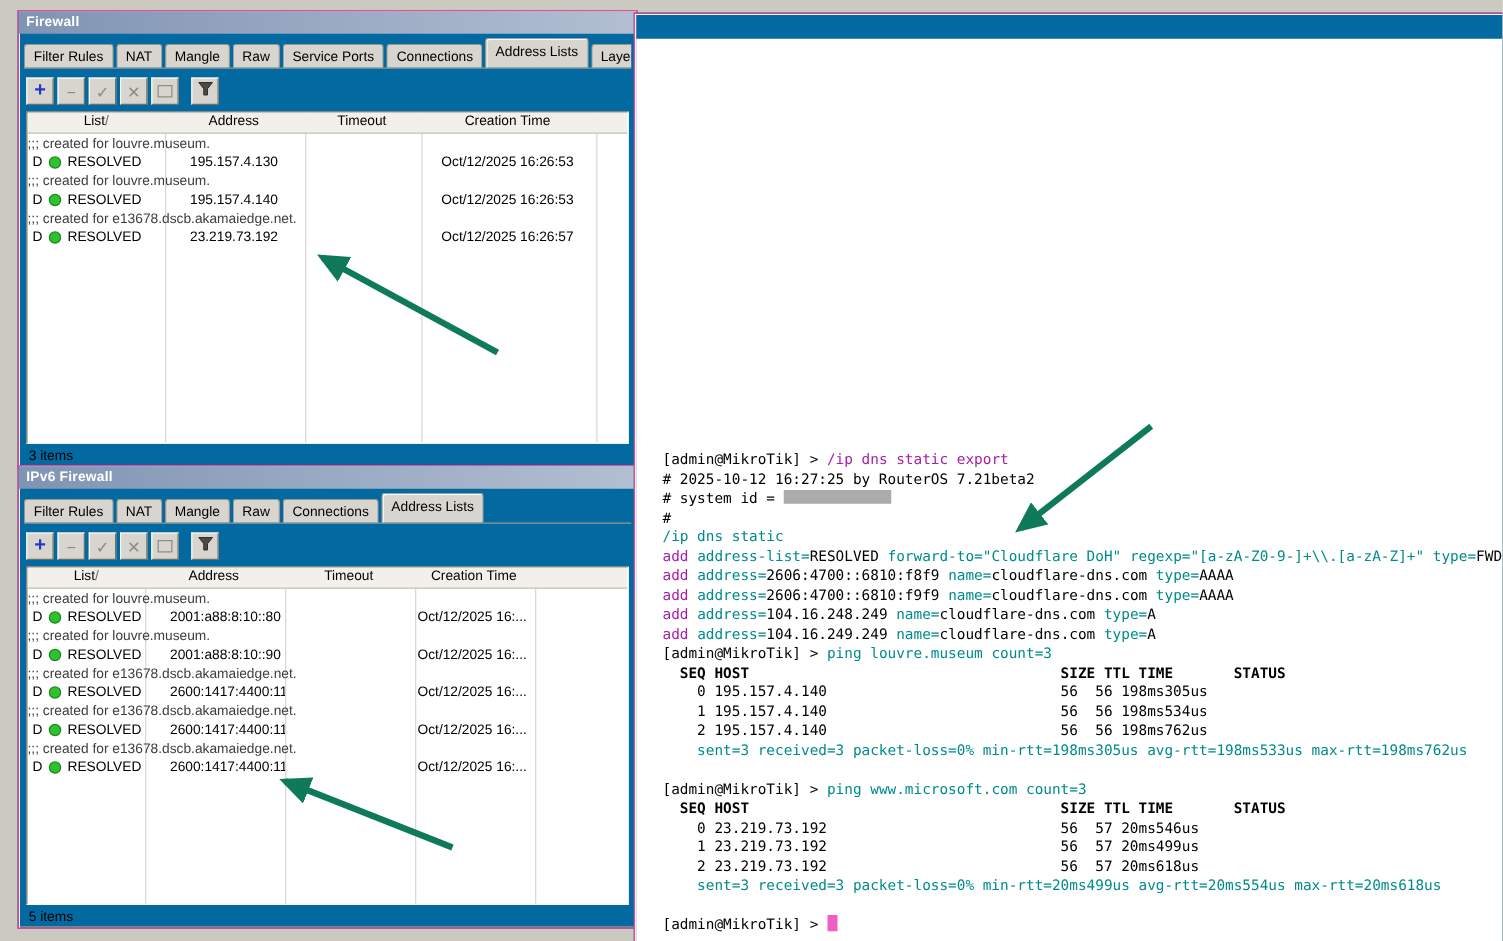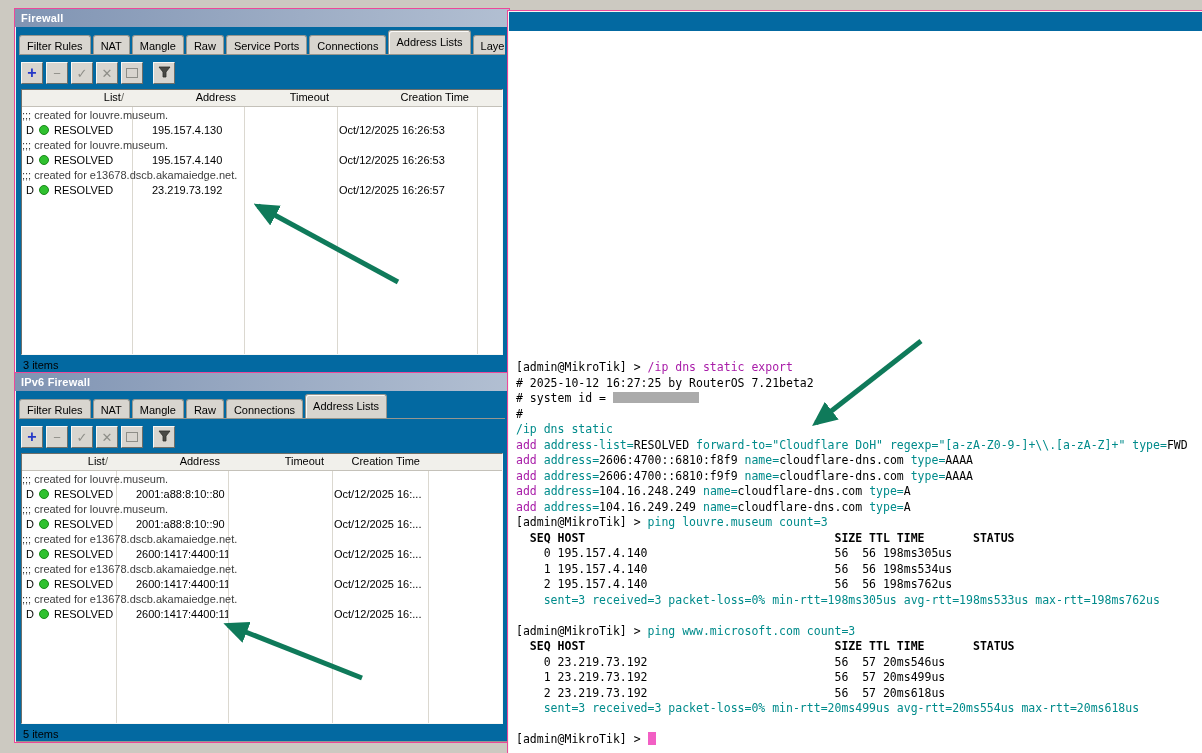--- a/index.html
+++ b/index.html
@@ -16,37 +16,37 @@
   .tab.active{top:0;height:20px;line-height:19px;box-shadow:inset 1px 1px 0 #fbfaf8;margin-bottom:-1px;z-index:2}
   .toolbar{display:flex;align-items:center;gap:3px;padding:7px 6px 0}
   .tbtn{width:22px;height:22px;box-sizing:border-box;display:flex;align-items:center;justify-content:center;background:#d8d5cf;border:1px solid;border-color:#f8f7f4 #6f6f69 #6f6f69 #f8f7f4;cursor:default}
   .glyph-plus{color:#2438c8;font-weight:bold;font-size:16px;line-height:1}
   .glyph-dis{color:#8e8e88;font-size:13px;line-height:1}
   .tbtn.filter{margin-left:7px}
   .comment-box{width:10px;height:8px;border:1px solid #8e8e88;background:#d8d5cf;display:inline-block}
   .listbox{position:absolute;left:6px;right:6px;top:80px;bottom:18px;background:#fff;border:1px solid;border-color:#6f6f69 #f8f7f4 #f8f7f4 #6f6f69;overflow:hidden}
   .vline{position:absolute;top:0;bottom:0;width:1px;background:#dbd8d0}
   .lheader{position:absolute;top:0;left:0;right:0;height:16px;background:#f1f0eb;border-bottom:1px solid #c4c1b9;display:flex;font-size:11px;color:#000;z-index:2}
-  .hcell{box-sizing:border-box;padding:1px 8px 0 6px;display:flex;justify-content:flex-end;white-space:nowrap;overflow:hidden;cursor:default}
+  .hcell{box-sizing:border-box;padding:1px 8px 0 6px;display:flex;justify-content:center;white-space:nowrap;overflow:hidden;cursor:default}
   .hcell.first{padding-left:8px}
   .hcell.fill{flex:1 1 auto}
   .sortmark{color:#6a6a64}
   .lrows{position:absolute;top:17px;left:0;right:0;z-index:1}
   .row{display:flex;align-items:center;height:15px;font-size:11px;color:#000;white-space:nowrap;cursor:default}
   .row.comment{padding-left:0;color:#3d3d3d}
   .cell{box-sizing:border-box;overflow:hidden;white-space:nowrap;flex:0 0 auto}
   .cell.c-list{display:flex;align-items:center}
   .flag{display:inline-block;width:9px;padding-left:4px}
   .dot{width:8px;height:8px;border-radius:50%;background:#2fc12f;border:1px solid #1a8a1a;display:inline-block;margin:0 5px 0 4px}
   .cell.c-addr{padding-left:20px}
   .cell.c-time{padding-left:4px}
   .cell.c-created{padding-left:2px}
-  .cell.c-created.right{text-align:left;padding-right:4px}
+  .cell.c-created.right{text-align:center;padding-right:4px}
   .statusbar{position:absolute;left:8px;bottom:2px;font-size:11px;color:#000}
-  .termbody{position:absolute;left:1px;right:1px;top:20px;bottom:1px;background:#fff;font-family:"DejaVu Sans Mono","Liberation Mono",monospace;font-size:11.5px;line-height:15.5px;white-space:pre;padding:329px 0 0 7px;overflow:hidden;color:#000;cursor:text}
+  .termbody{position:absolute;left:1px;right:1px;top:20px;bottom:1px;background:#fff;font-family:"DejaVu Sans Mono","Liberation Mono",monospace;font-size:11.5px;line-height:15.5px;white-space:pre;padding:329px 0 0 21px;overflow:hidden;color:#000;cursor:text}
   .tline{min-height:15.5px}
   .tk{color:#000}.tm{color:#a81ca8}.tt{color:#008b8b}.tb{color:#000;font-weight:bold}
   .redact{display:inline-block;width:86px;height:11px;background:#ababab;vertical-align:-1px}
   .cursor{display:inline-block;width:8px;height:13px;background:#f25fc4;vertical-align:-2px}
   .arrows{position:absolute;left:0;top:0;z-index:100;pointer-events:none}
 </style>
 </head>
 <body>
 
 <div class="stage">

